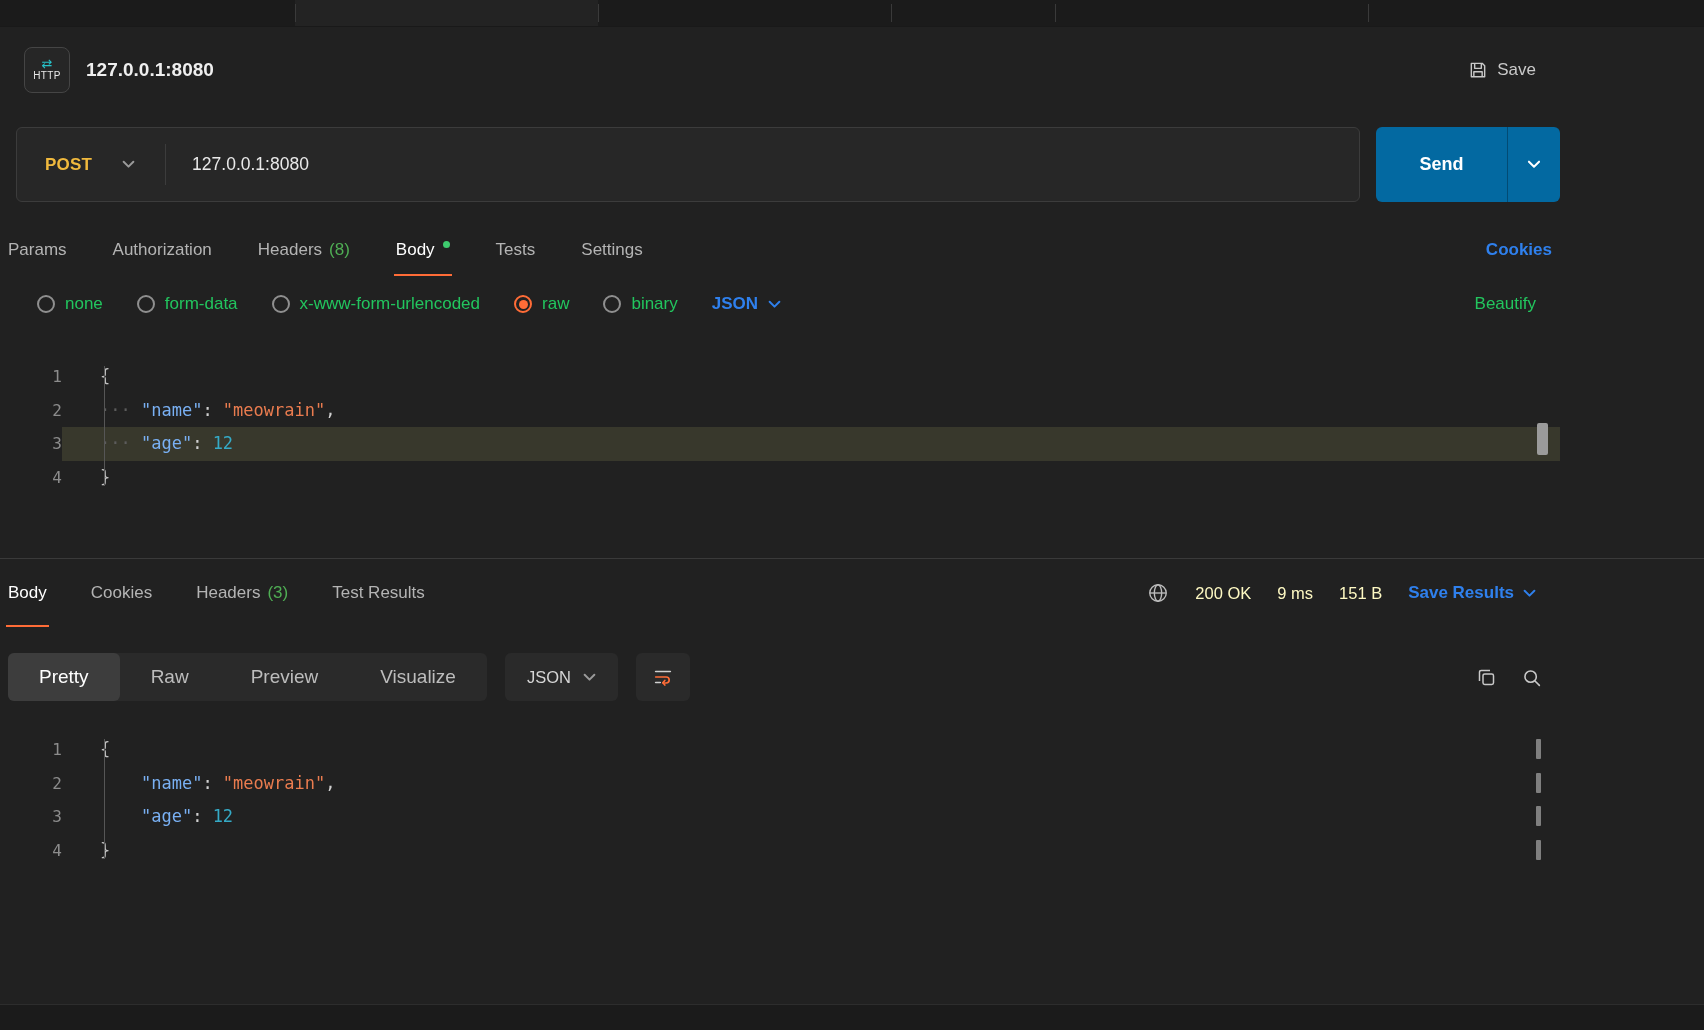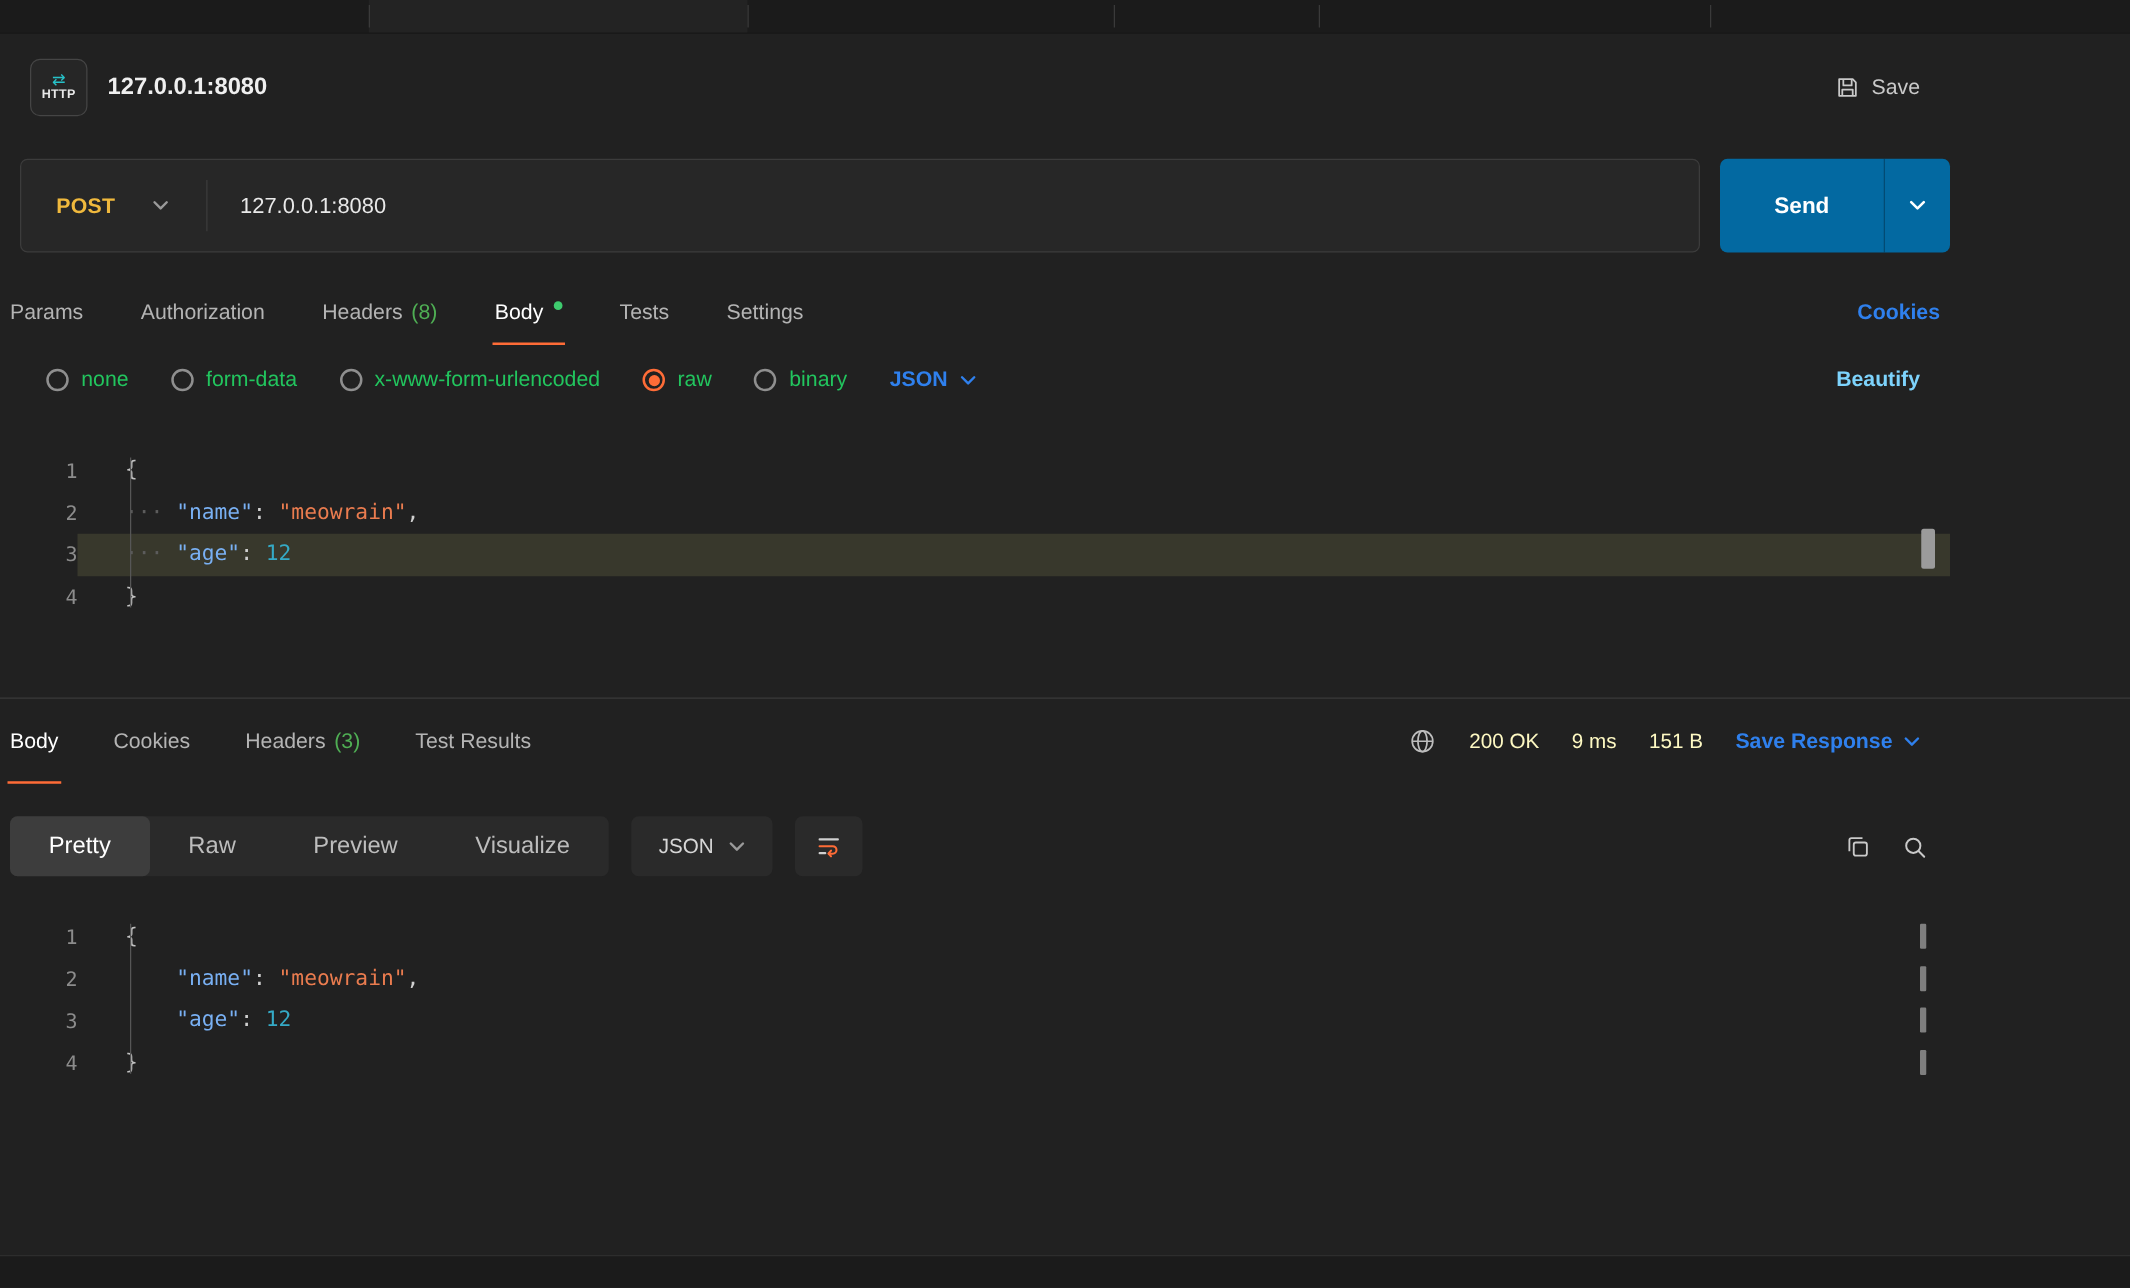--- a/index.html
+++ b/index.html
@@ -9,21 +9,21 @@
 
   
   .tabbar{position:relative;height:27px;background:#1b1b1b;width:1704px;border-bottom:1px solid #191919}
   .tabbar .active-seg{position:absolute;left:295px;width:303px;top:0;bottom:0;background:#232323}
   .tabbar .sep{position:absolute;top:4px;bottom:4px;width:1px;background:#3a3a3a}
 
   
   .req-header{display:flex;align-items:center;height:86px;padding:0 24px;width:1560px}
   .http-badge{width:46px;height:46px;border:1px solid #454545;border-radius:8px;background:#262626;display:flex;flex-direction:column;align-items:center;justify-content:center}
   .http-arrows{color:#27c2c9;font-size:13px;line-height:11px}
-  .http-text{color:#e8e8e8;font-size:10px;font-weight:700;letter-spacing:.3px;line-height:13px}
+  .http-text{color:#e8e8e8;font-size:10px;font-weight:400;letter-spacing:.3px;line-height:13px}
   .req-title{margin-left:16px;font-size:19px;font-weight:700;color:#efefef}
   .save-btn{margin-left:auto;display:flex;align-items:center;gap:9px;color:#c9c9c9;font-size:17px;cursor:pointer}
 
   
   .url-row{display:flex;height:75px;margin-top:14px;padding-left:16px;width:1560px}
   .url-bar{flex:1;display:flex;align-items:center;background:#272727;border:1px solid #3c3c3c;border-radius:6px;margin-right:16px}
   .method{display:flex;align-items:center;gap:30px;padding:0 30px 0 28px;cursor:pointer;height:100%}
   .method-label{color:#f0b93d;font-size:17px;font-weight:700;letter-spacing:.2px}
   .chev-grey{color:#9a9a9a;display:flex}
   .url-vsep{width:1px;align-self:stretch;margin:16px 0;background:#3c3c3c}
@@ -45,21 +45,21 @@
   .cookies-link{margin-left:auto;color:#2f80ed;font-size:17px;font-weight:600;cursor:pointer}
 
   
   .body-type-row{display:flex;align-items:center;height:44px;margin-top:6px;padding:0 24px 0 37px;width:1560px}
   .bt-options{display:flex;gap:34px;align-items:center}
   .bt-item{display:flex;align-items:center;gap:10px;color:#22c55e;font-size:17px;cursor:pointer}
   .radio{position:relative;width:18px;height:18px;border-radius:50%;border:2.5px solid #8f8f8f;flex:none}
   .bt-item.sel .radio{border-color:#ff6c37}
   .bt-item.sel .radio::after{content:"";position:absolute;inset:2.5px;background:#ff6c37;border-radius:50%}
   .lang-select{display:flex;align-items:center;gap:10px;color:#2f80ed;font-size:17px;font-weight:600;margin-left:34px;cursor:pointer}
-  .beautify-link{margin-left:auto;color:#7dd3fc;font-size:17px;font-weight:700;cursor:pointer}
+  .beautify-link{margin-left:auto;color:#22c55e;font-size:17px;font-weight:400;cursor:pointer}
 
   
   .editor{position:relative;width:1560px;font-family:"DejaVu Sans Mono","Liberation Mono",monospace;font-size:17px}
   .req-editor{margin-top:24px;height:208px}
   .resp-editor{margin-top:26px;height:262px}
   .ed-lines{padding-top:10px}
   .resp-editor .ed-lines{padding-top:6px}
   .ed-row{display:flex;line-height:33.5px;height:33.5px}
   .ln{width:62px;text-align:right;color:#8c8c8c;font-size:16px;flex:none;user-select:none}
   .code{flex:1;padding-left:38px;white-space:pre}
@@ -257,21 +257,21 @@
         <svg width="22" height="22" viewBox="0 0 24 24" fill="none" stroke="currentColor" stroke-width="1.5">
           <circle cx="12" cy="12" r="9"></circle>
             <ellipse cx="12" cy="12" rx="4" ry="9"></ellipse>
             <path d="M3 12h18"></path>
         </svg>
       </span>
       <span class="meta-green">200 OK</span>
       <span class="meta-green">9 ms</span>
       <span class="meta-green">151 B</span>
       <div class="save-response">
-        <span>Save Response</span>
+        <span>Save Results</span>
         <svg width="13" height="9" viewBox="0 0 12 8" fill="none" stroke="currentColor" stroke-width="1.8" stroke-linecap="round" stroke-linejoin="round">
             <path d="M1.5 1.5L6 6l4.5-4.5"></path>
           </svg>
       </div>
     </div>
   </div>
 
   <div class="resp-toolbar">
     <div class="view-seg">
         <div class="view-item active">Pretty</div>

